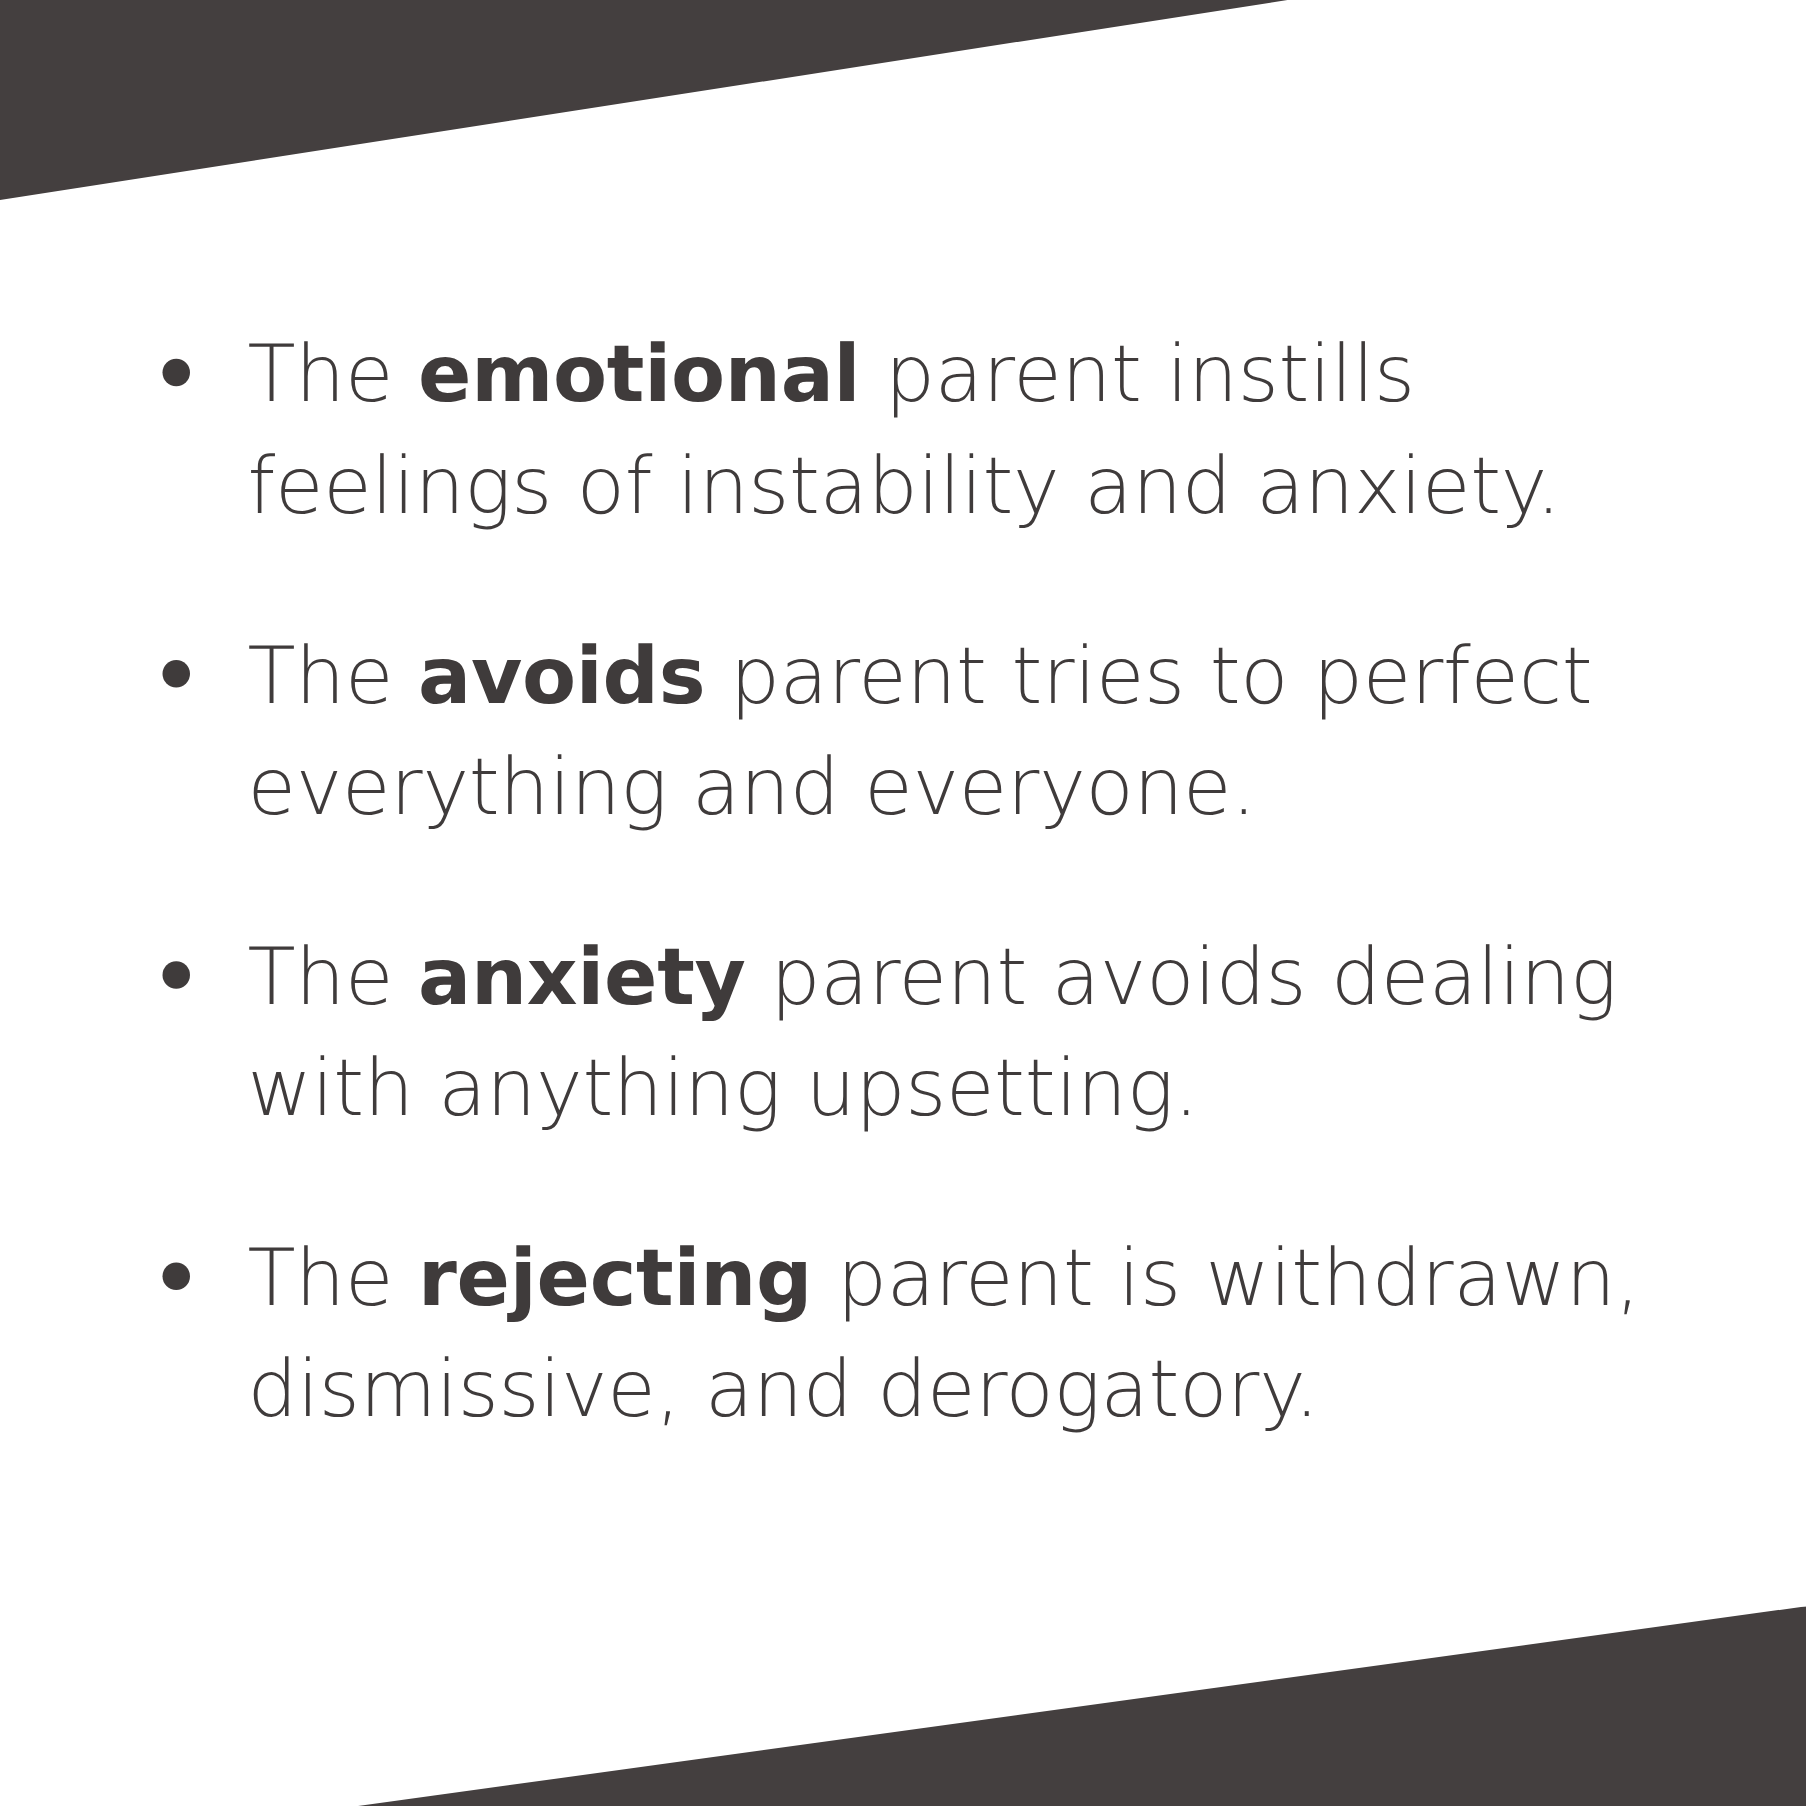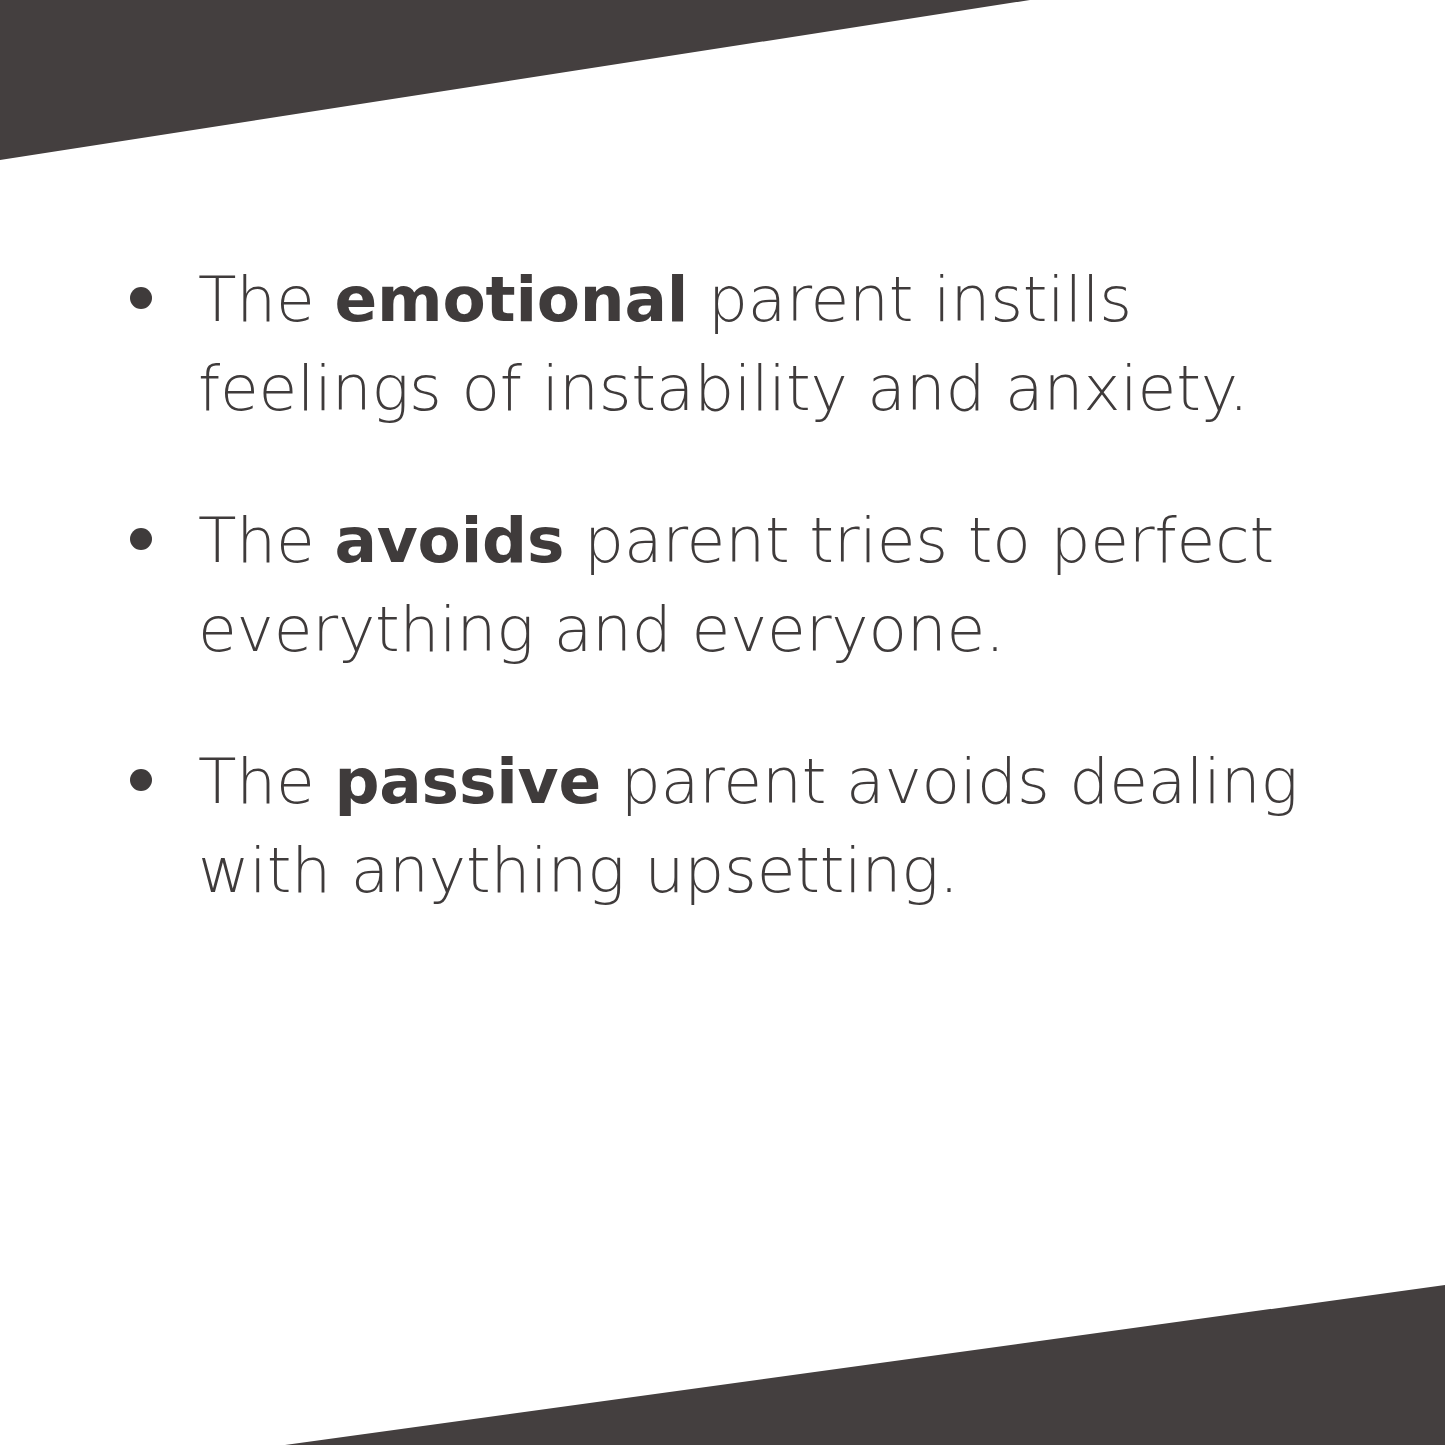--- a/index.html
+++ b/index.html
@@ -93,19 +93,25 @@
     <li class="bullet-item">
       <span class="bullet-dot"></span>
       <span class="bullet-text">
         <span>The </span><b>avoids</b><span> parent tries to perfect everything and everyone.</span>
       </span>
     </li>
 
     <li class="bullet-item">
       <span class="bullet-dot"></span>
       <span class="bullet-text">
-        <span>The </span><b>passive</b><span> parent avoids dealing with anything upsetting.</span>
+        <span>The </span><b>anxiety</b><span> parent avoids dealing with anything upsetting.</span>
       </span>
     </li>
 
+    <li class="bullet-item">
+      <span class="bullet-dot"></span>
+      <span class="bullet-text">
+        <span>The </span><b>rejecting</b><span> parent is withdrawn, dismissive, and derogatory.</span>
+      </span>
+    </li>
 
   </ul>
 </div>
 
 </body></html>

